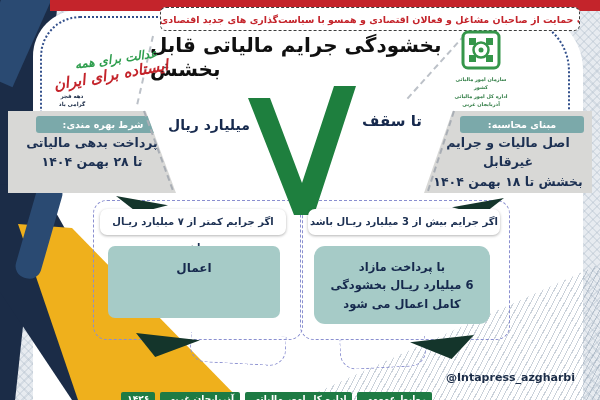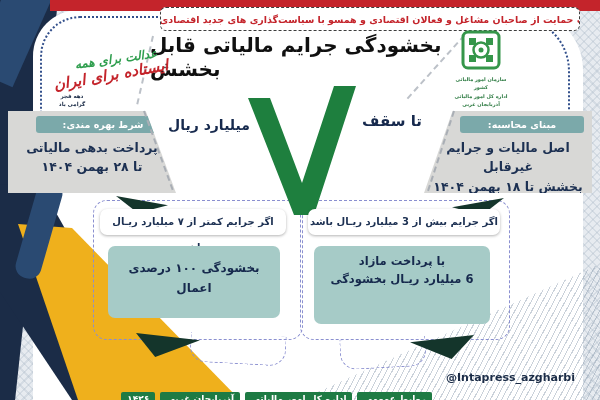--- a/index.html
+++ b/index.html
@@ -51,21 +51,21 @@
   .org { left:452px; top:30px; width:58px; z-index:12; text-align:center; }
   .org-text { color:#2c7a41; font-size:5px; font-weight:bold; line-height:1.5; margin-top:2px; }
   
   .panel { top:111px; width:168px; height:82px; background:#d8d8d6; z-index:10; }
   .panel-right { right:8px; clip-path:polygon(17% 0,100% 0,100% 100%,0 100%); }
   .panel-left { left:8px; clip-path:polygon(0 0,82% 0,100% 100%,0 100%); }
   .panel-head { height:17px; line-height:17px; margin-top:5px; background:#7ba9aa;
     border-radius:3px; color:#fff; font-size:9.5px; font-weight:bold; text-align:center; }
   .panel-left .panel-head { margin-left:28px; margin-right:6px; }
   .panel-right .panel-head { margin-left:36px; margin-right:8px; }
-  .panel-body { margin-top:5px; text-align:center; color:#1c3052;
+  .panel-body { text-align:center; color:#1c3052;
     font-weight:bold; font-size:12.5px; line-height:1.55; }
   
   .dash-line { position:absolute; width:0; border-left:2px dashed #a9aeb5; z-index:10; }
   .dash-slant-left { left:143px; top:111px; height:84px; transform:rotate(-20deg); transform-origin:top center; }
   .dash-slant-right { left:453px; top:111px; height:84px; transform:rotate(18deg); transform-origin:top center; }
   .dash-title-left { left:152px; top:36px; height:70px; transform:rotate(13deg); transform-origin:top center; border-color:#bcc1c8; }
   .dash-title-right { left:470px; top:28px; height:95px; transform:rotate(42deg); transform-origin:top center; border-color:#bcc1c8; }
   
   .seven { left:238px; top:84px; width:124px; height:134px; z-index:11; }
   .ceiling-prefix { left:356px; top:112px; width:72px; text-align:center; z-index:12;
@@ -85,21 +85,21 @@
   .wedge-bl { left:136px; top:333px; width:64px; height:24px; clip-path:polygon(0 0,100% 30%,30% 100%); }
   .wedge-br { left:410px; top:335px; width:64px; height:24px; clip-path:polygon(0 30%,100% 0,65% 100%); }
   .col-header { top:209px; height:26px; line-height:26px; background:#fff; border-radius:7px;
     color:#1c3052; font-weight:bold; font-size:10px; text-align:center;
     box-shadow:0 1px 3px rgba(0,0,0,.3); z-index:12; }
   .hdr-less { left:100px; width:186px; }
   .hdr-more { left:308px; width:192px; }
   .col-body { background:#a6cbc7; border-radius:7px; color:#16294d; font-weight:bold;
     text-align:center; z-index:12; }
   .body-less { left:108px; top:246px; width:172px; height:72px; font-size:12px; line-height:1.7; padding-top:12px; }
-  .body-more { left:314px; top:246px; width:176px; height:78px; font-size:11.5px; line-height:1.6; padding-top:6px; }
+  .body-more { left:314px; top:246px; width:176px; height:78px; font-size:11.5px; line-height:1.6; padding-top:12px;border-radius:11px; }
   
   .strip { right:168px; bottom:-6px; display:flex; gap:5px; z-index:14; direction:rtl; }
   .strip span { background:#1e7b44; color:#fff; font-size:9px; font-weight:bold;
     padding:2px 6px; border-radius:2px; white-space:nowrap; }
   .handle { right:25px; bottom:16px; width:135px; text-align:right; z-index:14;
     color:#1b2c47; font-weight:bold; font-size:11px; direction:ltr; }
 </style>
 </head>
 <body>
 
@@ -170,28 +170,28 @@
   <div class="abs bubble bubble-more"></div>
   <div class="abs tail tail-less"></div>
   <div class="abs tail tail-more"></div>
   <div class="abs wedge wedge-tl"></div>
   <div class="abs wedge wedge-tr"></div>
   <div class="abs wedge wedge-bl"></div>
   <div class="abs wedge wedge-br"></div>
 
   <div class="abs col-header hdr-less">اگر جرایم کمتر از ۷ میلیارد ریـال باشد</div>
   <div class="abs col-body body-less">
-    <div>بخشودگی ۱۰۰ درصدی</div>
     <div>اعمال</div>
   </div>
 
   <div class="abs col-header hdr-more">اگر جرایم بیش از 3 میلیارد ریـال باشد</div>
   <div class="abs col-body body-more">
     <div>با پرداخت مازاد</div>
     <div>6 میلیارد ریـال بخشودگی</div>
+    <div>کامل اعمال می شود</div>
   </div>
 
   <div class="abs strip">
     <span>روابط عمومی</span>
     <span>اداره کل امور مالیاتی</span>
     <span>آذربایجان غربی</span>
     <span>۱۴۲۶</span>
   </div>
   <div class="abs handle">@Intapress_azgharbi</div>
 

